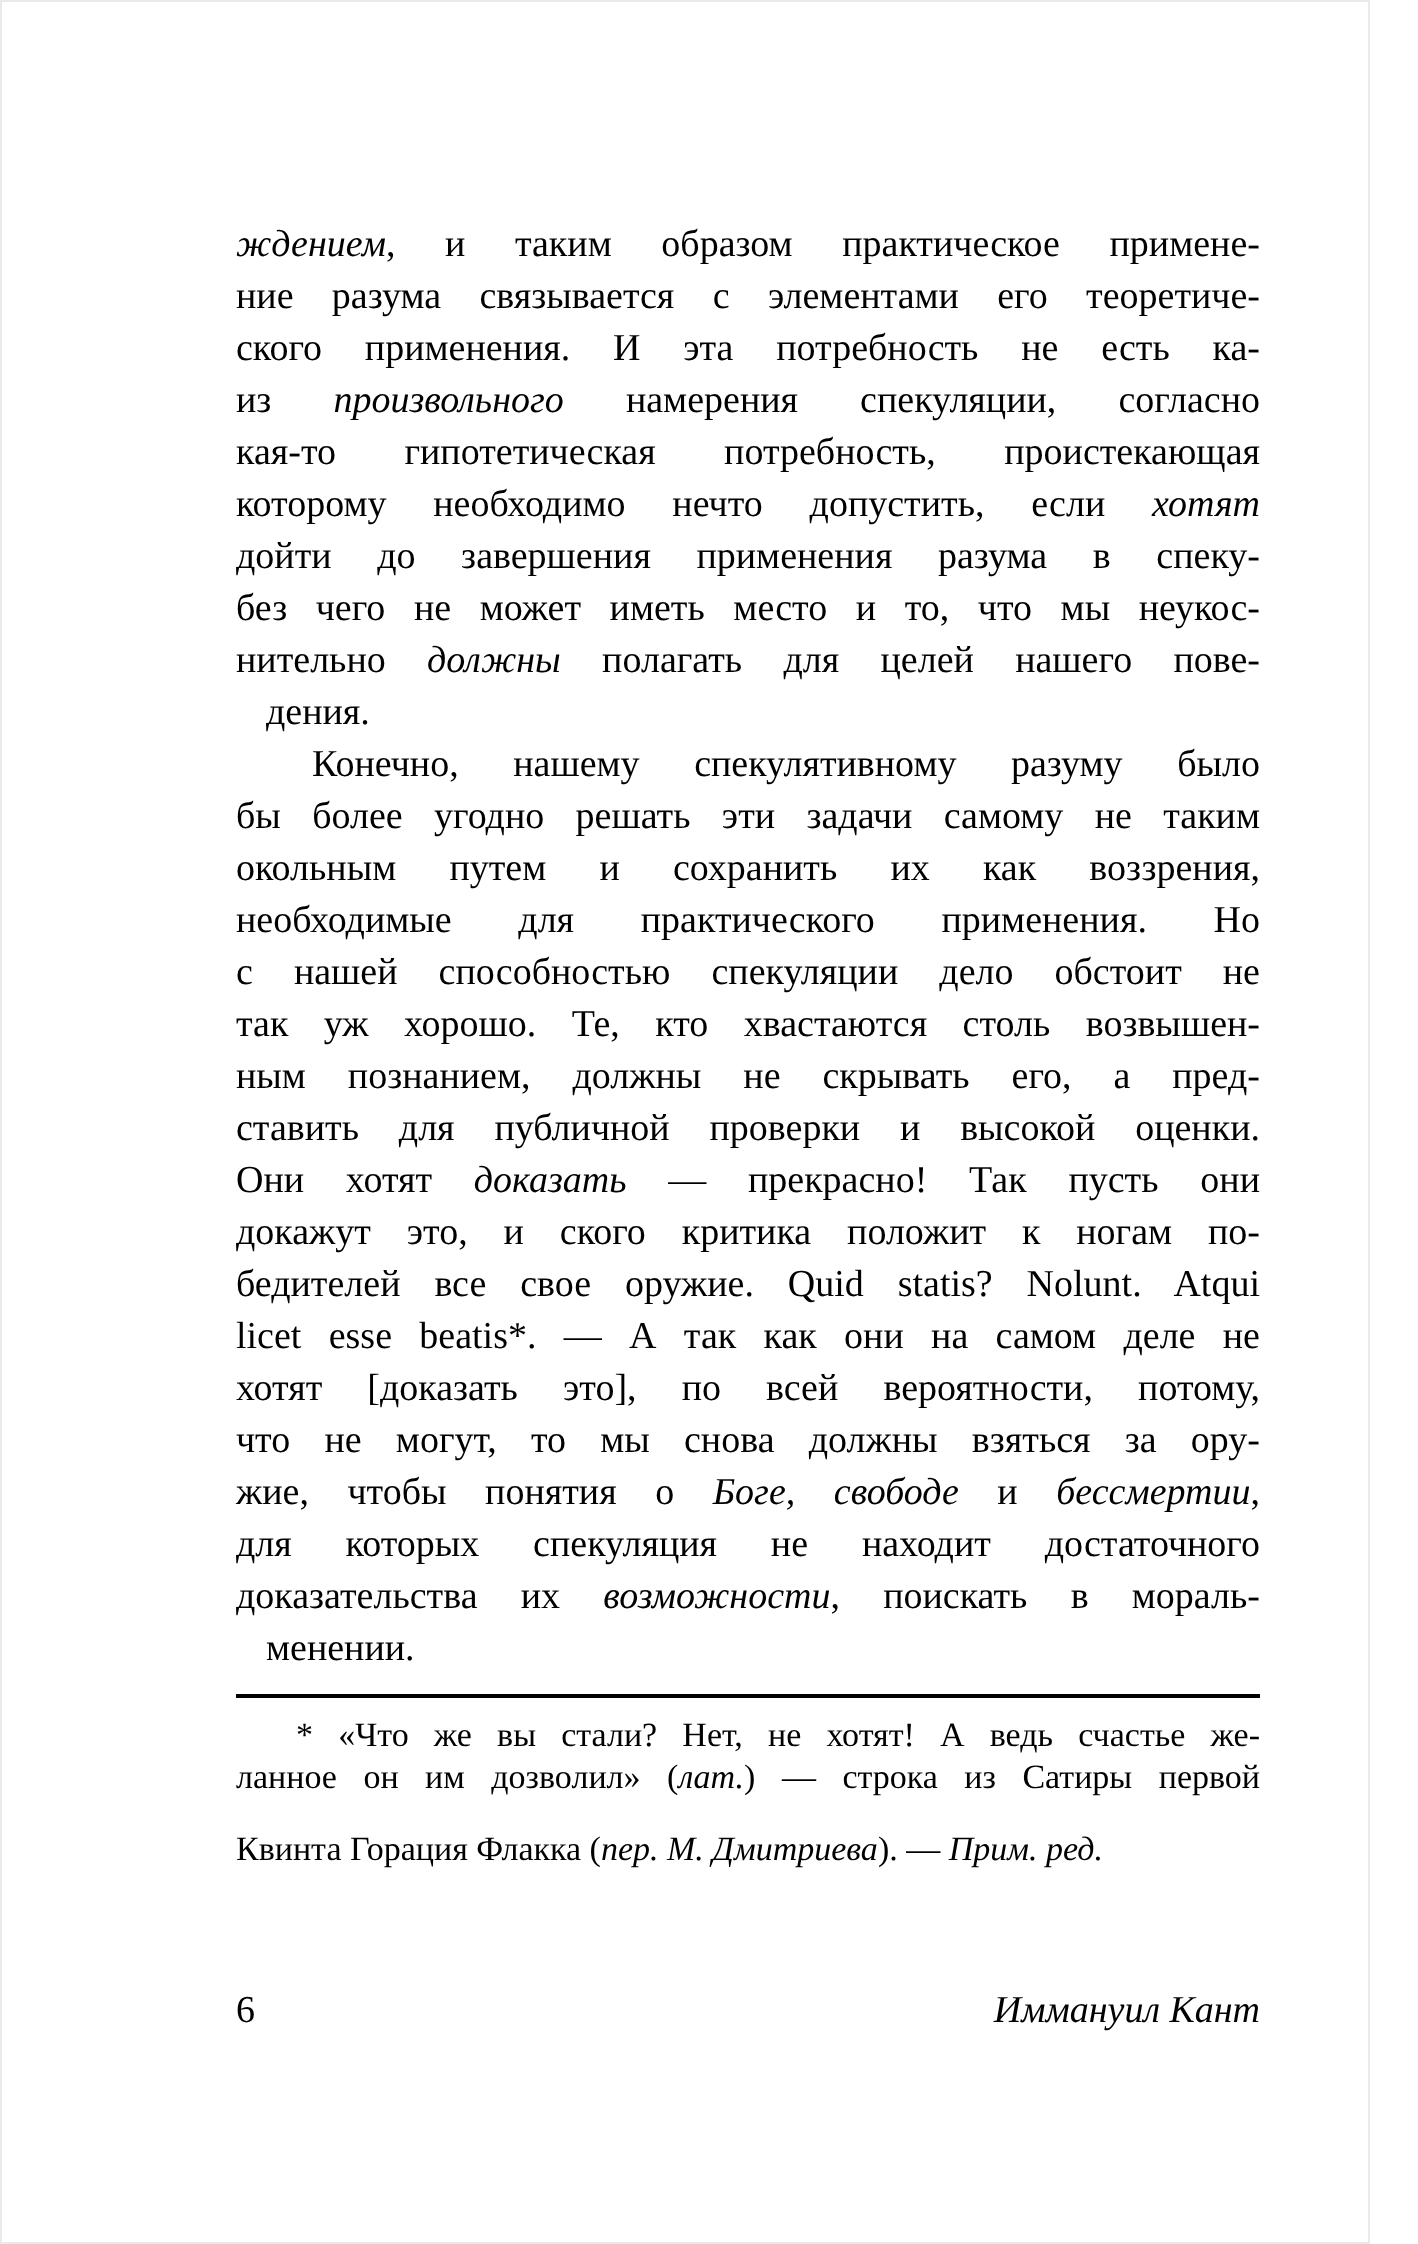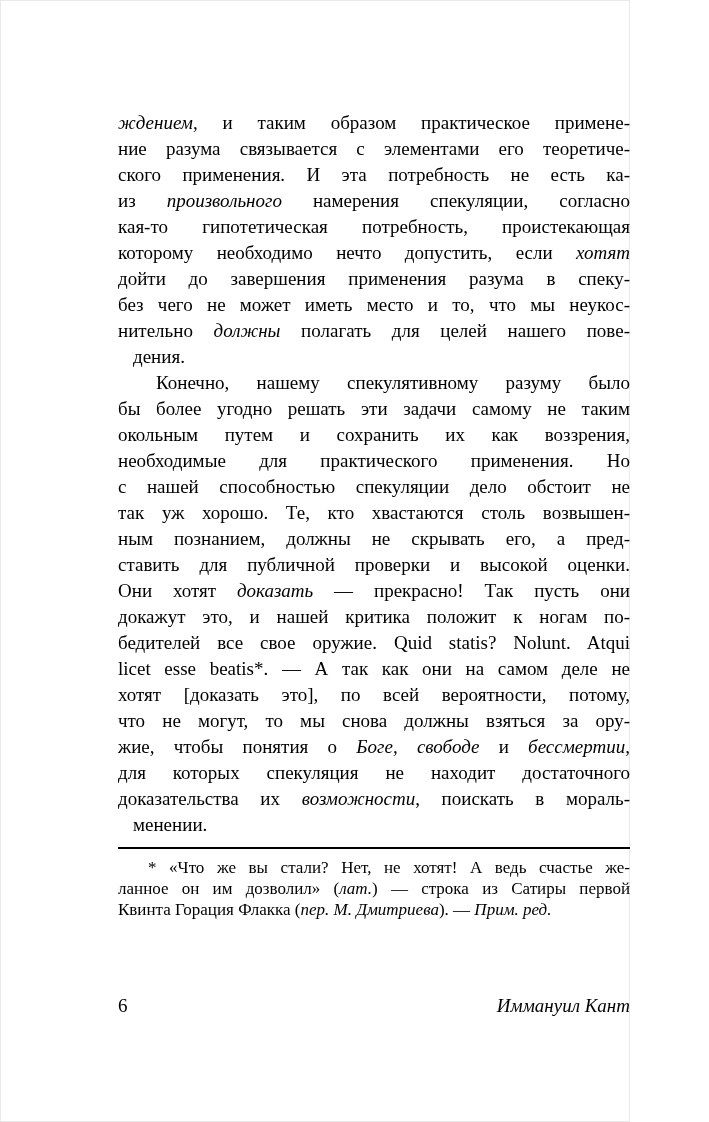--- a/index.html
+++ b/index.html
@@ -2,21 +2,21 @@
 <html><head>
 <meta charset="utf-8">
 <style>
   html, body {
     margin: 0;
     padding: 0;
     background: #ffffff;
   }
   .page {
     position: relative;
-    width: 630px;
+    width: 685px;
     height: 1122px;
     background: #ffffff;
     color: #000000;
     font-family: "Liberation Serif", "DejaVu Serif", serif;
     overflow: hidden;
     box-shadow: inset 0 0 0 1px #e9e9e9;
   }
   .text-block {
     position: absolute;
     left: 118px;
@@ -48,20 +48,21 @@
     width: 100%;
   }
   .fn-line {
     font-size: 17px;
     line-height: 21px;
     text-align: justify;
     text-align-last: justify;
   }
   .fn-line.last {
     text-align-last: left;
+    margin-top: 15px;
   }
   .fn-line.indent {
     text-indent: 30px;
   }
   .page-footer {
     position: absolute;
     left: 118px;
     top: 994px;
     width: 512px;
     display: flex;
@@ -92,21 +93,21 @@
         <div>
           <div class="line indent"><span>Конечно, нашему спекулятивному разуму было</span></div>
           <div class="line"><span>бы более угодно решать эти задачи самому не таким</span></div>
           <div class="line"><span>окольным путем и сохранить их как воззрения,</span></div>
           <div class="line"><span>необходимые для практического применения. Но</span></div>
           <div class="line"><span>с нашей способностью спекуляции дело обстоит не</span></div>
           <div class="line"><span>так уж хорошо. Те, кто хвастаются столь возвышен-</span></div>
           <div class="line"><span>ным познанием, должны не скрывать его, а пред-</span></div>
           <div class="line"><span>ставить для публичной проверки и высокой оценки.</span></div>
           <div class="line"><span>Они хотят </span><span class="it">доказать</span><span> — прекрасно! Так пусть они</span></div>
-          <div class="line"><span>докажут это, и нашей критика положит к ногам по-</span></div>
+          <div class="line"><span>докажут это, и ского критика положит к ногам по-</span></div>
           <div class="line"><span>бедителей все свое оружие. Quid statis? Nolunt. Atqui</span></div>
           <div class="line"><span>licet esse beatis*. — А так как они на самом деле не</span></div>
           <div class="line"><span>хотят [доказать это], по всей вероятности, потому,</span></div>
           <div class="line"><span>что не могут, то мы снова должны взяться за ору-</span></div>
           <div class="line"><span>жие, чтобы понятия о </span><span class="it">Боге, свободе</span><span> и </span><span class="it">бессмертии</span><span>,</span></div>
           <div class="line"><span>для которых спекуляция не находит достаточного</span></div>
           <div class="line"><span>доказательства их </span><span class="it">возможности</span><span>, поискать в мораль-</span></div>
           <div class="line last"><span>менении.</span></div>
         </div>
       </section>

